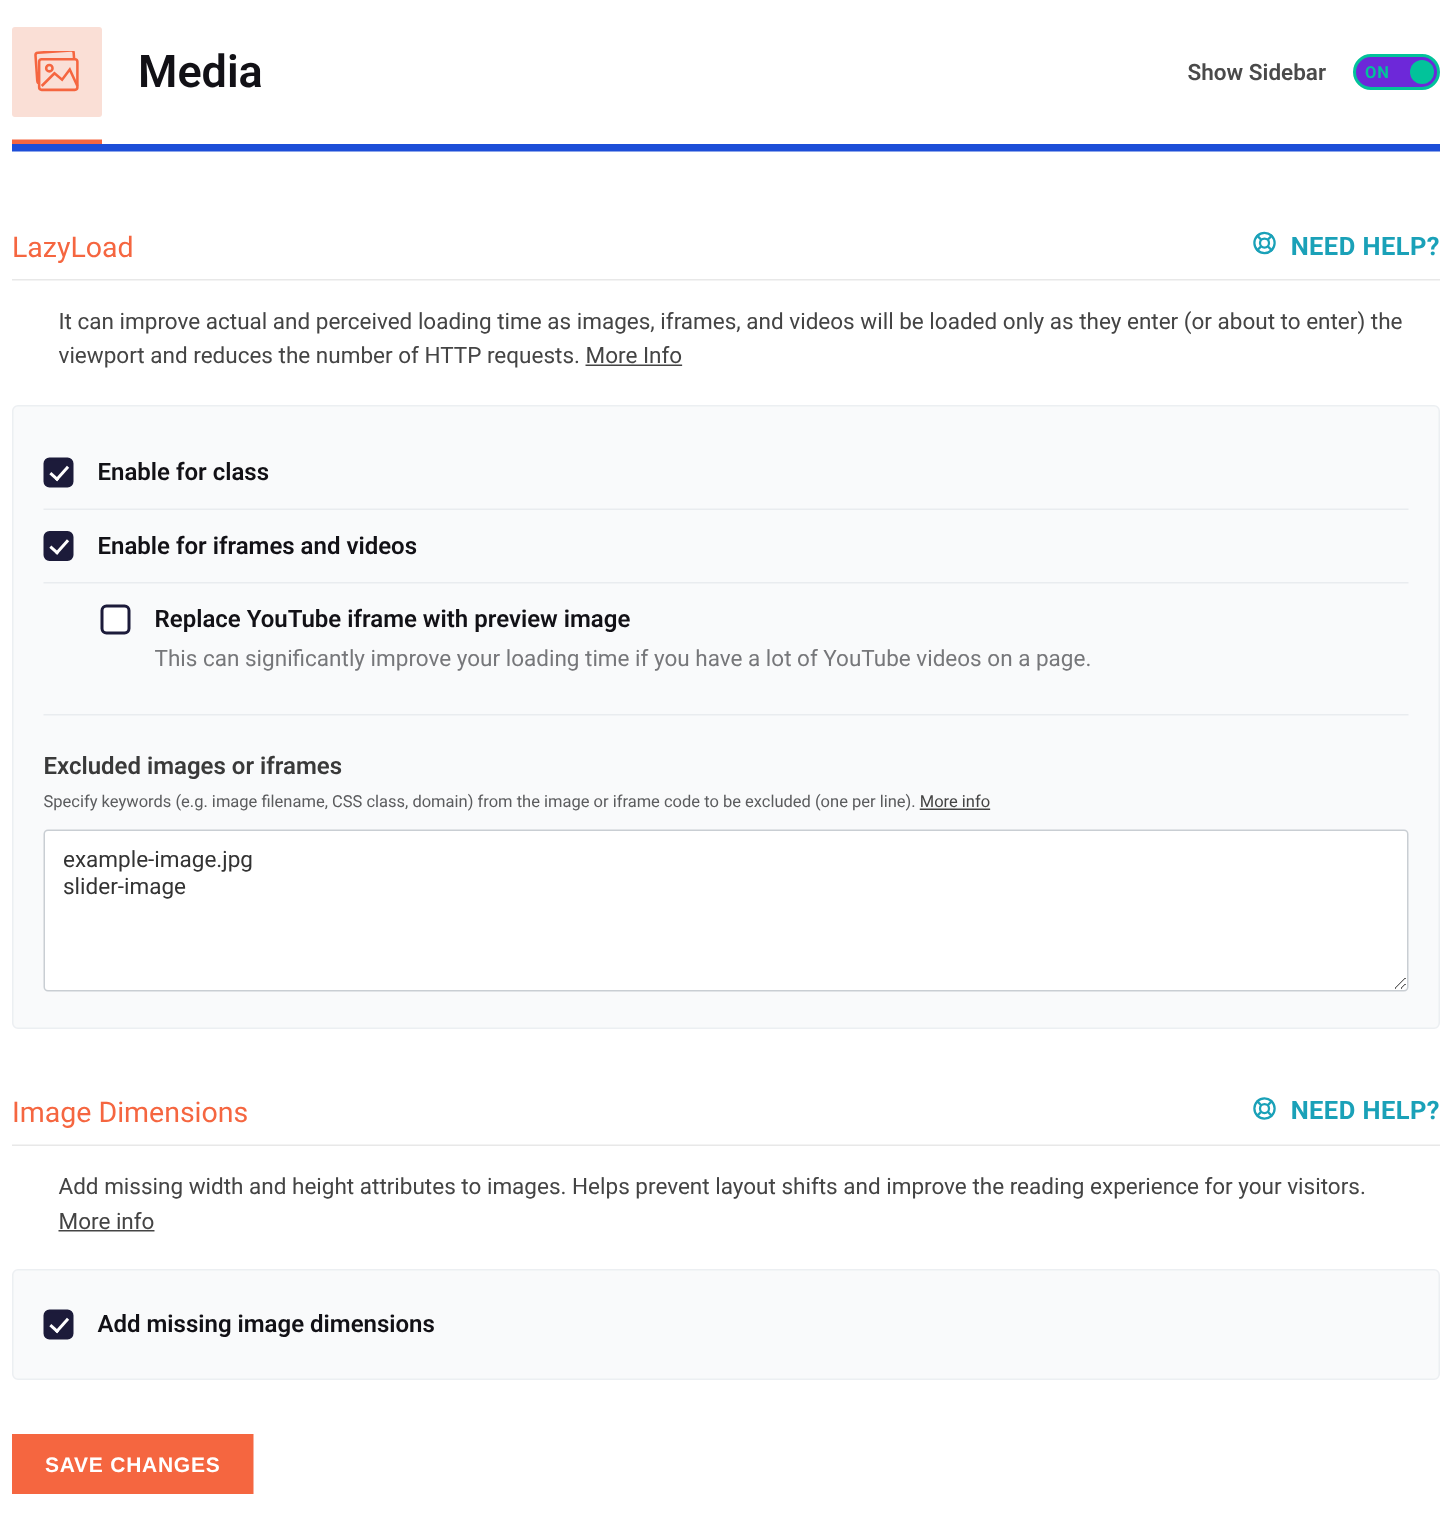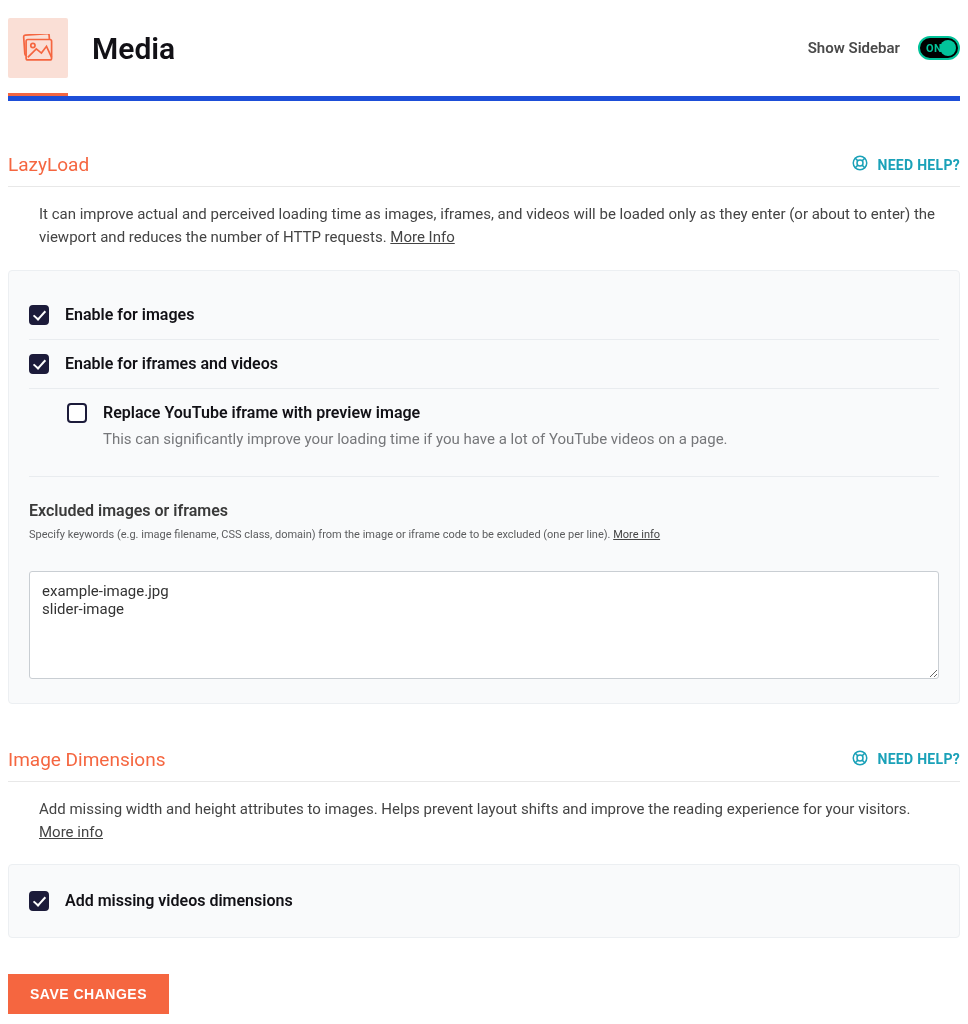--- a/index.html
+++ b/index.html
@@ -43,24 +43,24 @@
     display: flex;
     align-items: center;
     gap: 18px;
   }
   .show-sidebar-label {
     font-size: 15px;
     font-weight: 600;
     color: #4a4a4a;
   }
   .toggle {
-    width: 42px; height: 24px;
+    width: 58px; height: 24px;
     border: 2px solid #02c39a;
     border-radius: 14px;
-    background: #000000;
+    background: #6d28d9;
     position: relative;
     display: flex;
     align-items: center;
     cursor: pointer;
   }
   .toggle-on-text {
     font-size: 11px;
     font-weight: 700;
     color: #02c39a;
     margin-left: 6px;
@@ -84,21 +84,21 @@
     padding-bottom: 10px;
   }
   .section-title {
     color: #f56640;
     font-size: 19px;
     font-weight: 400;
   }
   .help-link {
     display: flex; align-items: center; gap: 8px;
     color: #1aa1b8;
-    font-size: 14px;
+    font-size: 17px;
     font-weight: 700;
     text-decoration: none;
     letter-spacing: 0.3px;
     cursor: pointer;
   }
   .help-link svg { width: 18px; height: 18px; }
   .section-desc {
     margin-top: 16px;
     color: #444;
     font-size: 15px;
@@ -167,21 +167,21 @@
     font-size: 16px;
     font-weight: 600;
     color: #3a3a3a;
   }
   .field-desc {
     margin-top: 8px;
     color: #5b5c5e;
     font-size: 11px;
   }
   .field-textarea {
-    margin-top: 30px;
+    margin-top: 12px;
     width: 100%;
     height: 108px;
     border: 1px solid #c9ced3;
     border-radius: 3px;
     background: #fff;
     padding: 10px 12px;
     font-family: inherit;
     font-size: 15px;
     color: #333;
     resize: vertical;
@@ -244,21 +244,21 @@
     </a>
   </div>
   <p class="section-desc">
     <span>It can improve actual and perceived loading time as images, iframes, and videos will be loaded only as they enter (or about to enter) the viewport and reduces the number of HTTP requests. </span><a>More Info</a>
   </p>
 
   <div class="panel">
     <div class="opt-row">
       <div class="chk checked"></div>
       <div class="opt-text">
-        <div class="opt-label">Enable for images</div>
+        <div class="opt-label">Enable for class</div>
       </div>
     </div>
 
     <div class="opt-row">
       <div class="chk checked"></div>
       <div class="opt-text">
         <div class="opt-label">Enable for iframes and videos</div>
       </div>
     </div>
 
@@ -302,21 +302,21 @@
     </a>
   </div>
   <p class="section-desc">
     <span>Add missing width and height attributes to images. Helps prevent layout shifts and improve the reading experience for your visitors. </span><br><a>More info</a>
   </p>
 
   <div class="panel">
     <div class="opt-row" style="padding:6px 0;">
       <div class="chk checked"></div>
       <div class="opt-text">
-        <div class="opt-label">Add missing videos dimensions</div>
+        <div class="opt-label">Add missing image dimensions</div>
       </div>
     </div>
   </div>
 </div>
 
 <button class="save-btn">SAVE CHANGES</button>
 
 
 
 

